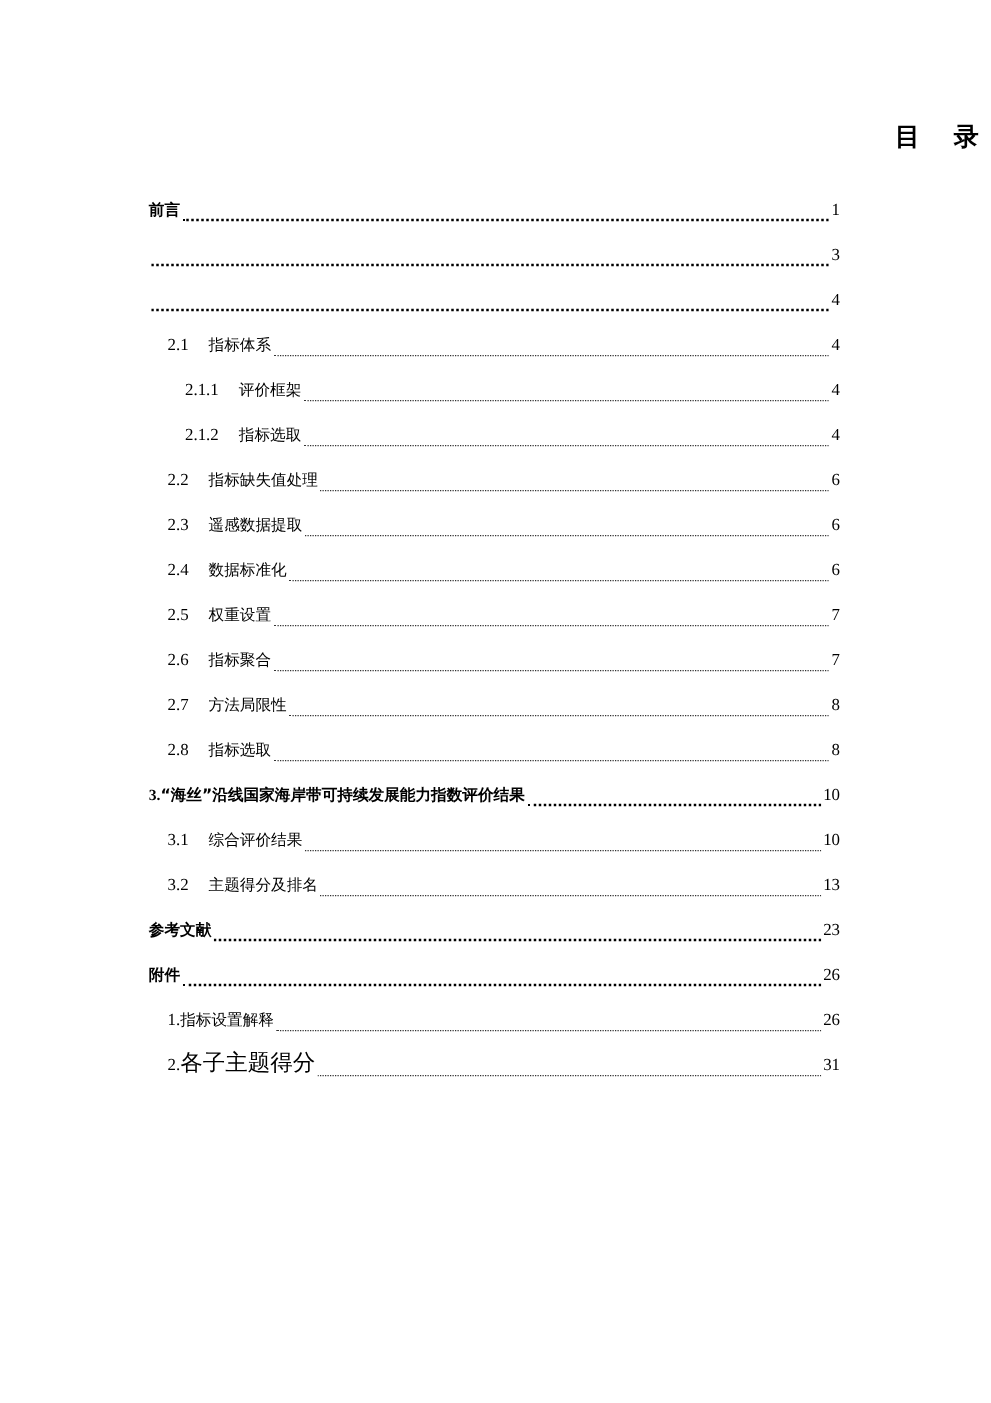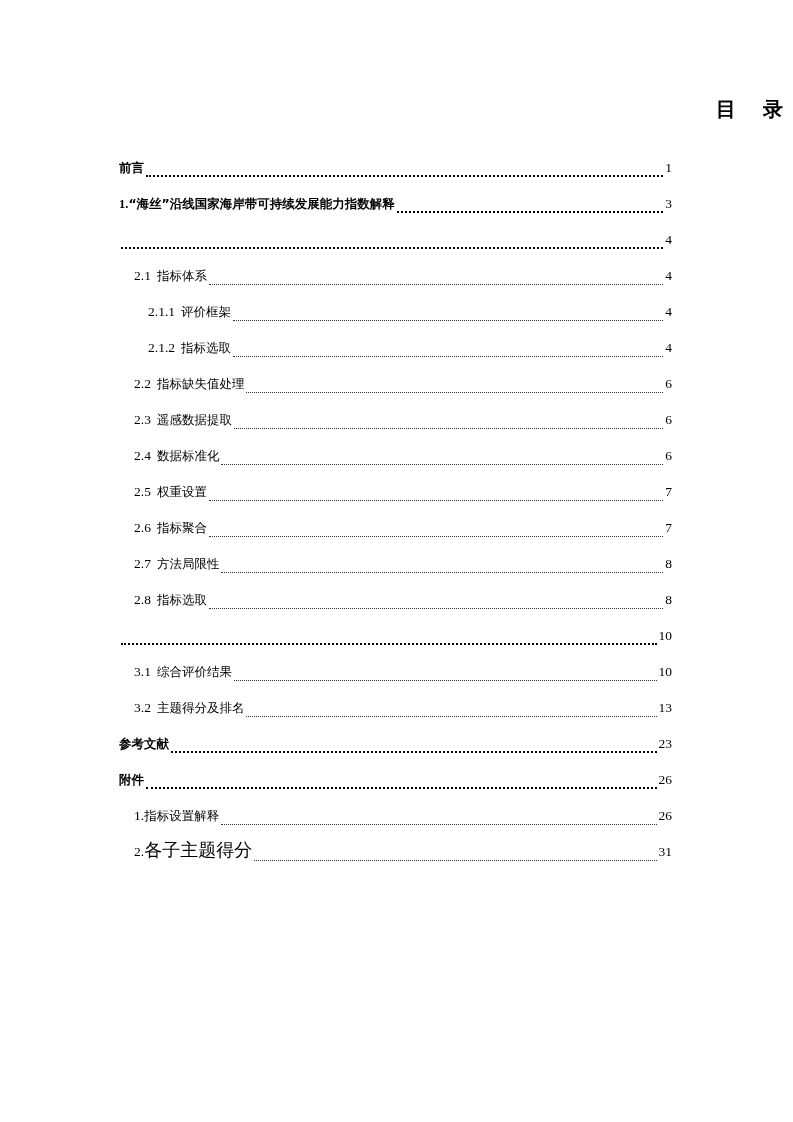--- a/index.html
+++ b/index.html
@@ -15,35 +15,34 @@
   .entry .label { flex: 0 0 auto; }
   .entry .num { font-family: "Liberation Serif", serif; }
   .entry .leader { flex: 1 1 auto; overflow: hidden; margin: 0 2px; position: relative; height: 14px; }
   .entry .leader::after { content: ""; position: absolute; left: 0; right: 0; bottom: 1px;
            border-bottom: 1.5px dotted #333; }
   .entry.bold .leader::after { border-bottom: 2px dotted #000; }
   .entry .page { flex: 0 0 auto; text-align: right; }
   .l1 { left: 0; }
   .l2 { left: 15px; }
   .l3 { left: 29px; }
-  .sub-label { font-family: "DejaVu Sans", sans-serif; font-size: 12.5px; margin-left: 6px; }
+  .sub-label { font-family: "DejaVu Sans", sans-serif; font-size: 12.5px; margin-left: 16px; }
 </style>
 </head>
 <body>
 
 <div class="title">目 录</div>
 
 <div class="toc">
   <div class="entry l1 bold" style="top:0px">
     <span class="label">前言</span>
     <span class="leader"></span>
     <span class="page num">1</span>
   </div>
   <div class="entry l1 bold" style="top:36px">
-    <span class="label"><span class="num">1.</span><span>“海丝”沿线国家海岸带可持续发展能力指数解释</span></span>
     <span class="leader"></span>
     <span class="page num">3</span>
   </div>
   <div class="entry l1 bold" style="top:72px">
     <span class="leader"></span>
     <span class="page num">4</span>
   </div>
   <div class="entry l2" style="top:108px">
     <span class="label"><span class="num">2.1</span><span class="sub-label">指标体系</span></span>
     <span class="leader"></span>
@@ -88,20 +87,21 @@
     <span class="label"><span class="num">2.7</span><span class="sub-label">方法局限性</span></span>
     <span class="leader"></span>
     <span class="page num">8</span>
   </div>
   <div class="entry l2" style="top:432px">
     <span class="label"><span class="num">2.8</span><span class="sub-label">指标选取</span></span>
     <span class="leader"></span>
     <span class="page num">8</span>
   </div>
   <div class="entry l1 bold" style="top:468px">
+    <span class="label"><span class="num">3.</span><span>“海丝”沿线国家海岸带可持续发展能力指数评价结果</span></span>
     <span class="leader"></span>
     <span class="page num">10</span>
   </div>
   <div class="entry l2" style="top:504px">
     <span class="label"><span class="num">3.1</span><span class="sub-label">综合评价结果</span></span>
     <span class="leader"></span>
     <span class="page num">10</span>
   </div>
   <div class="entry l2" style="top:540px">
     <span class="label"><span class="num">3.2</span><span class="sub-label">主题得分及排名</span></span>

